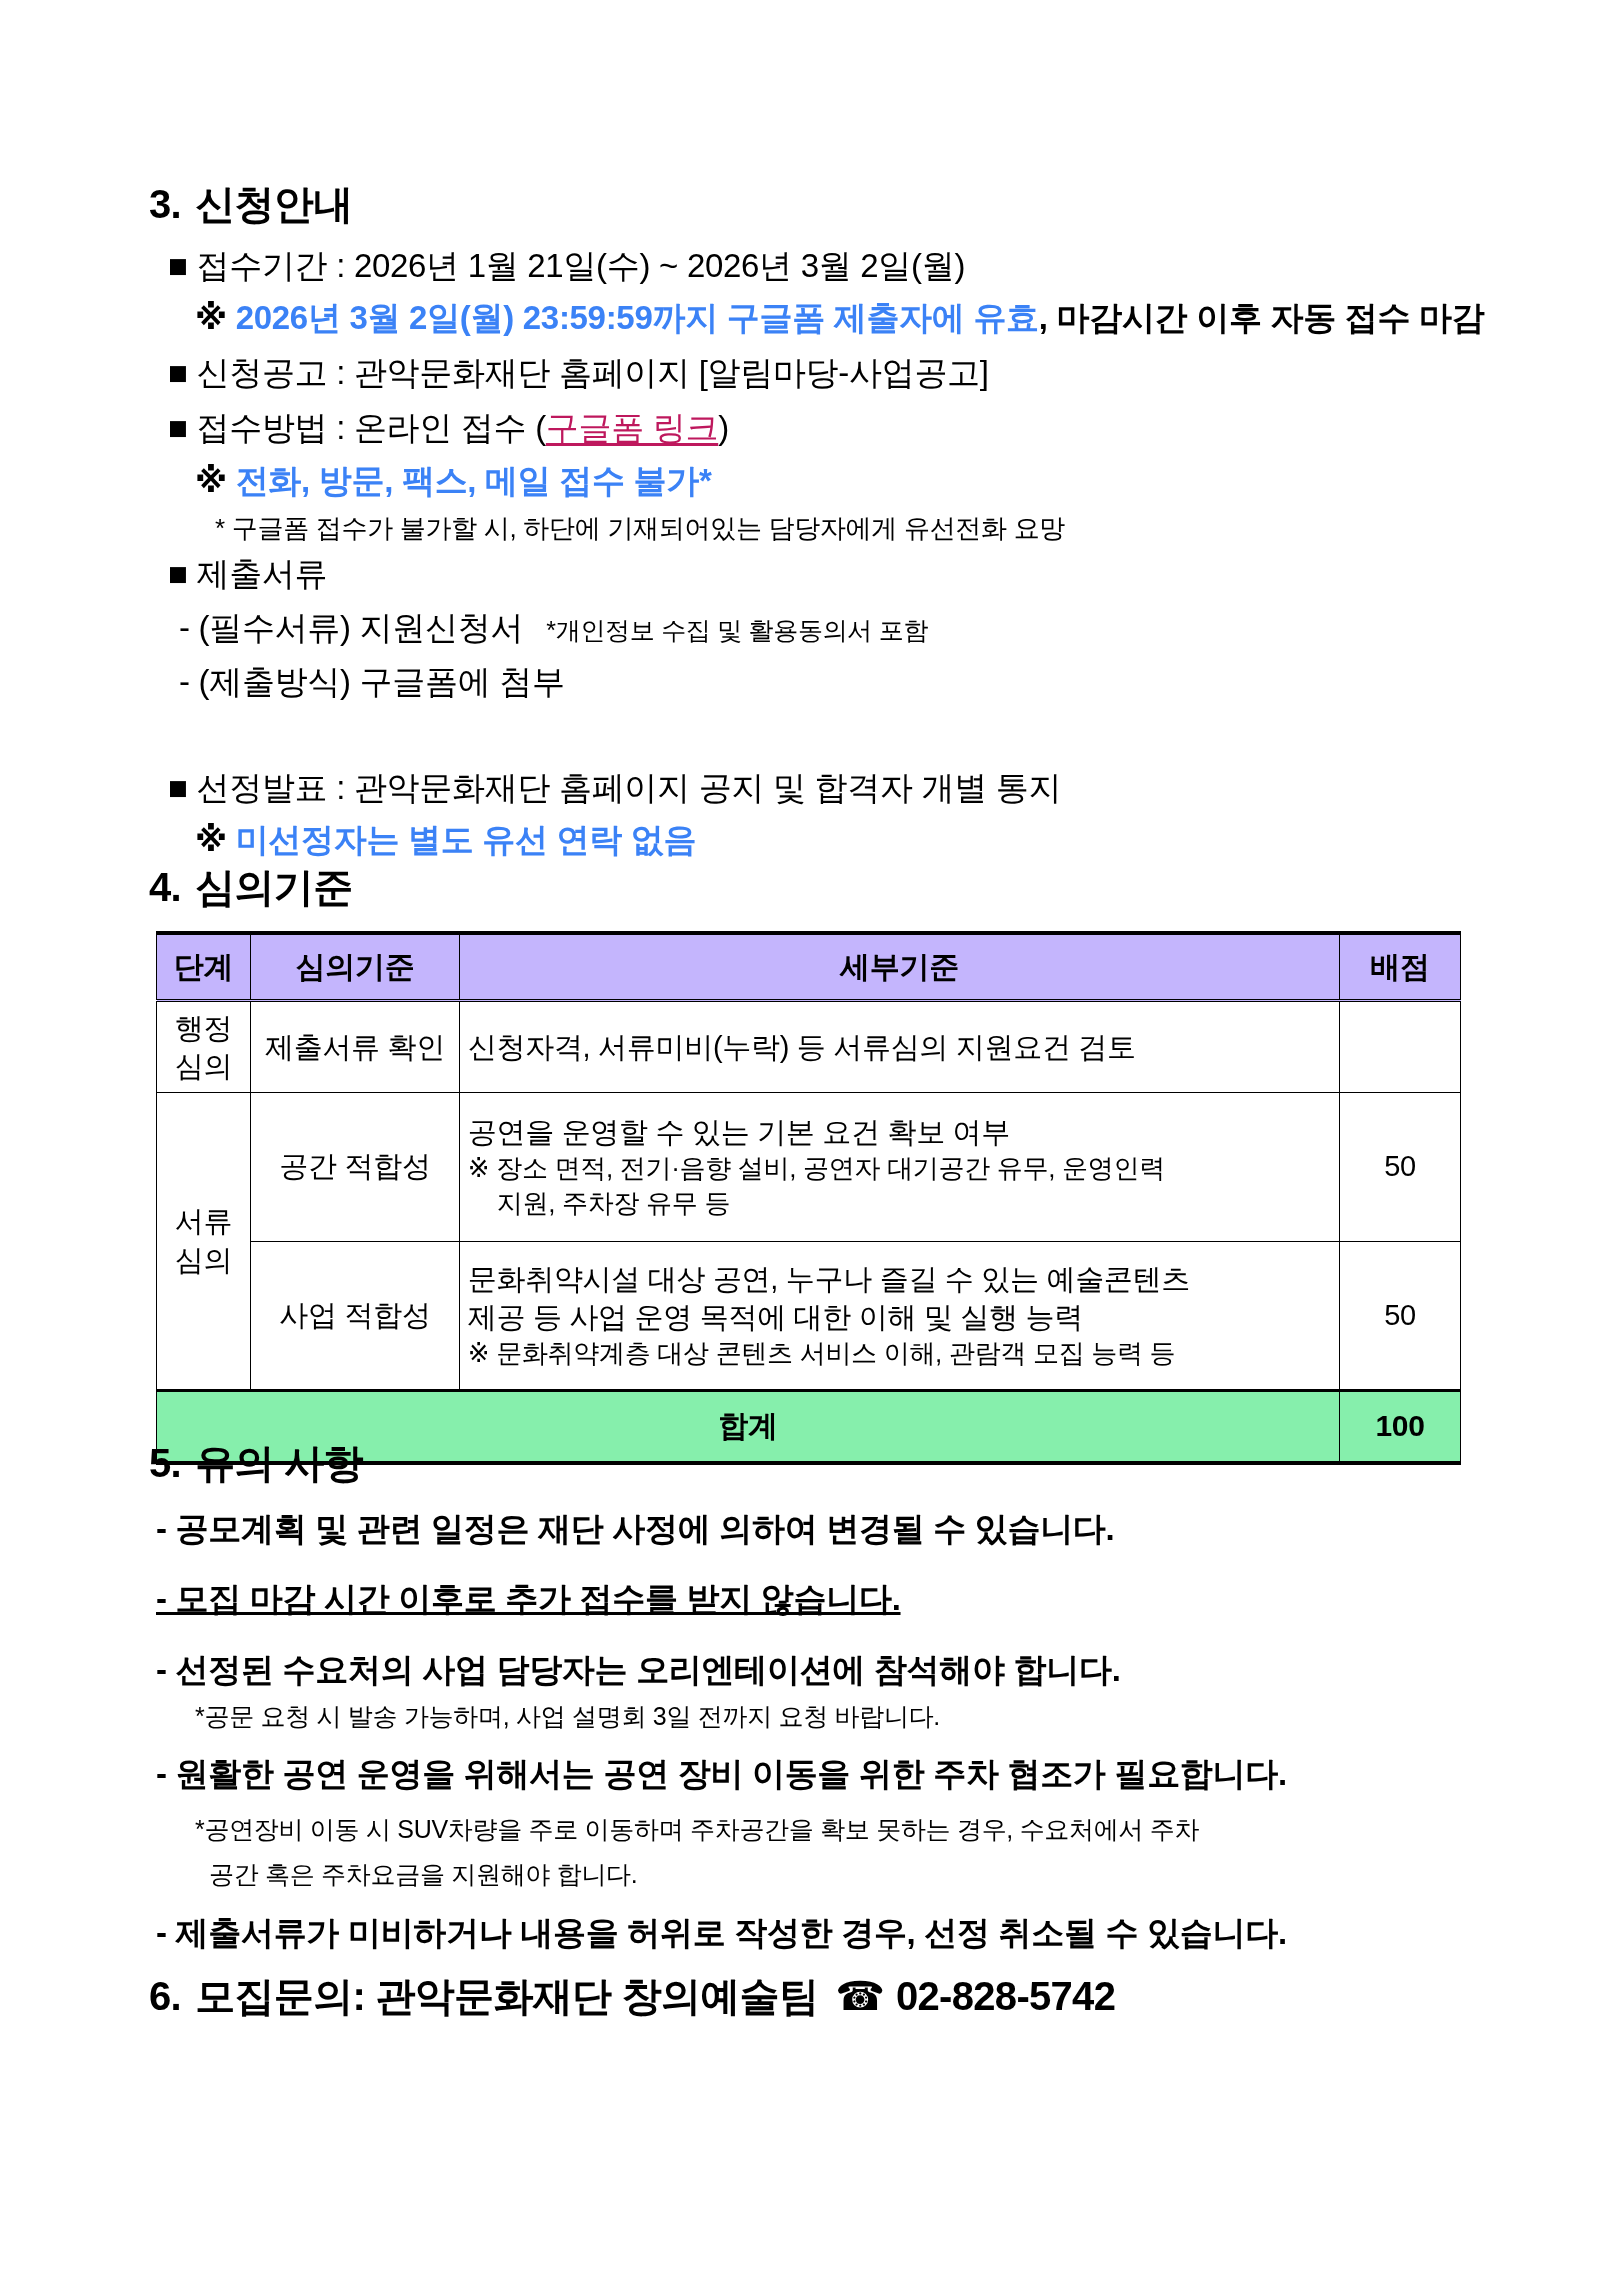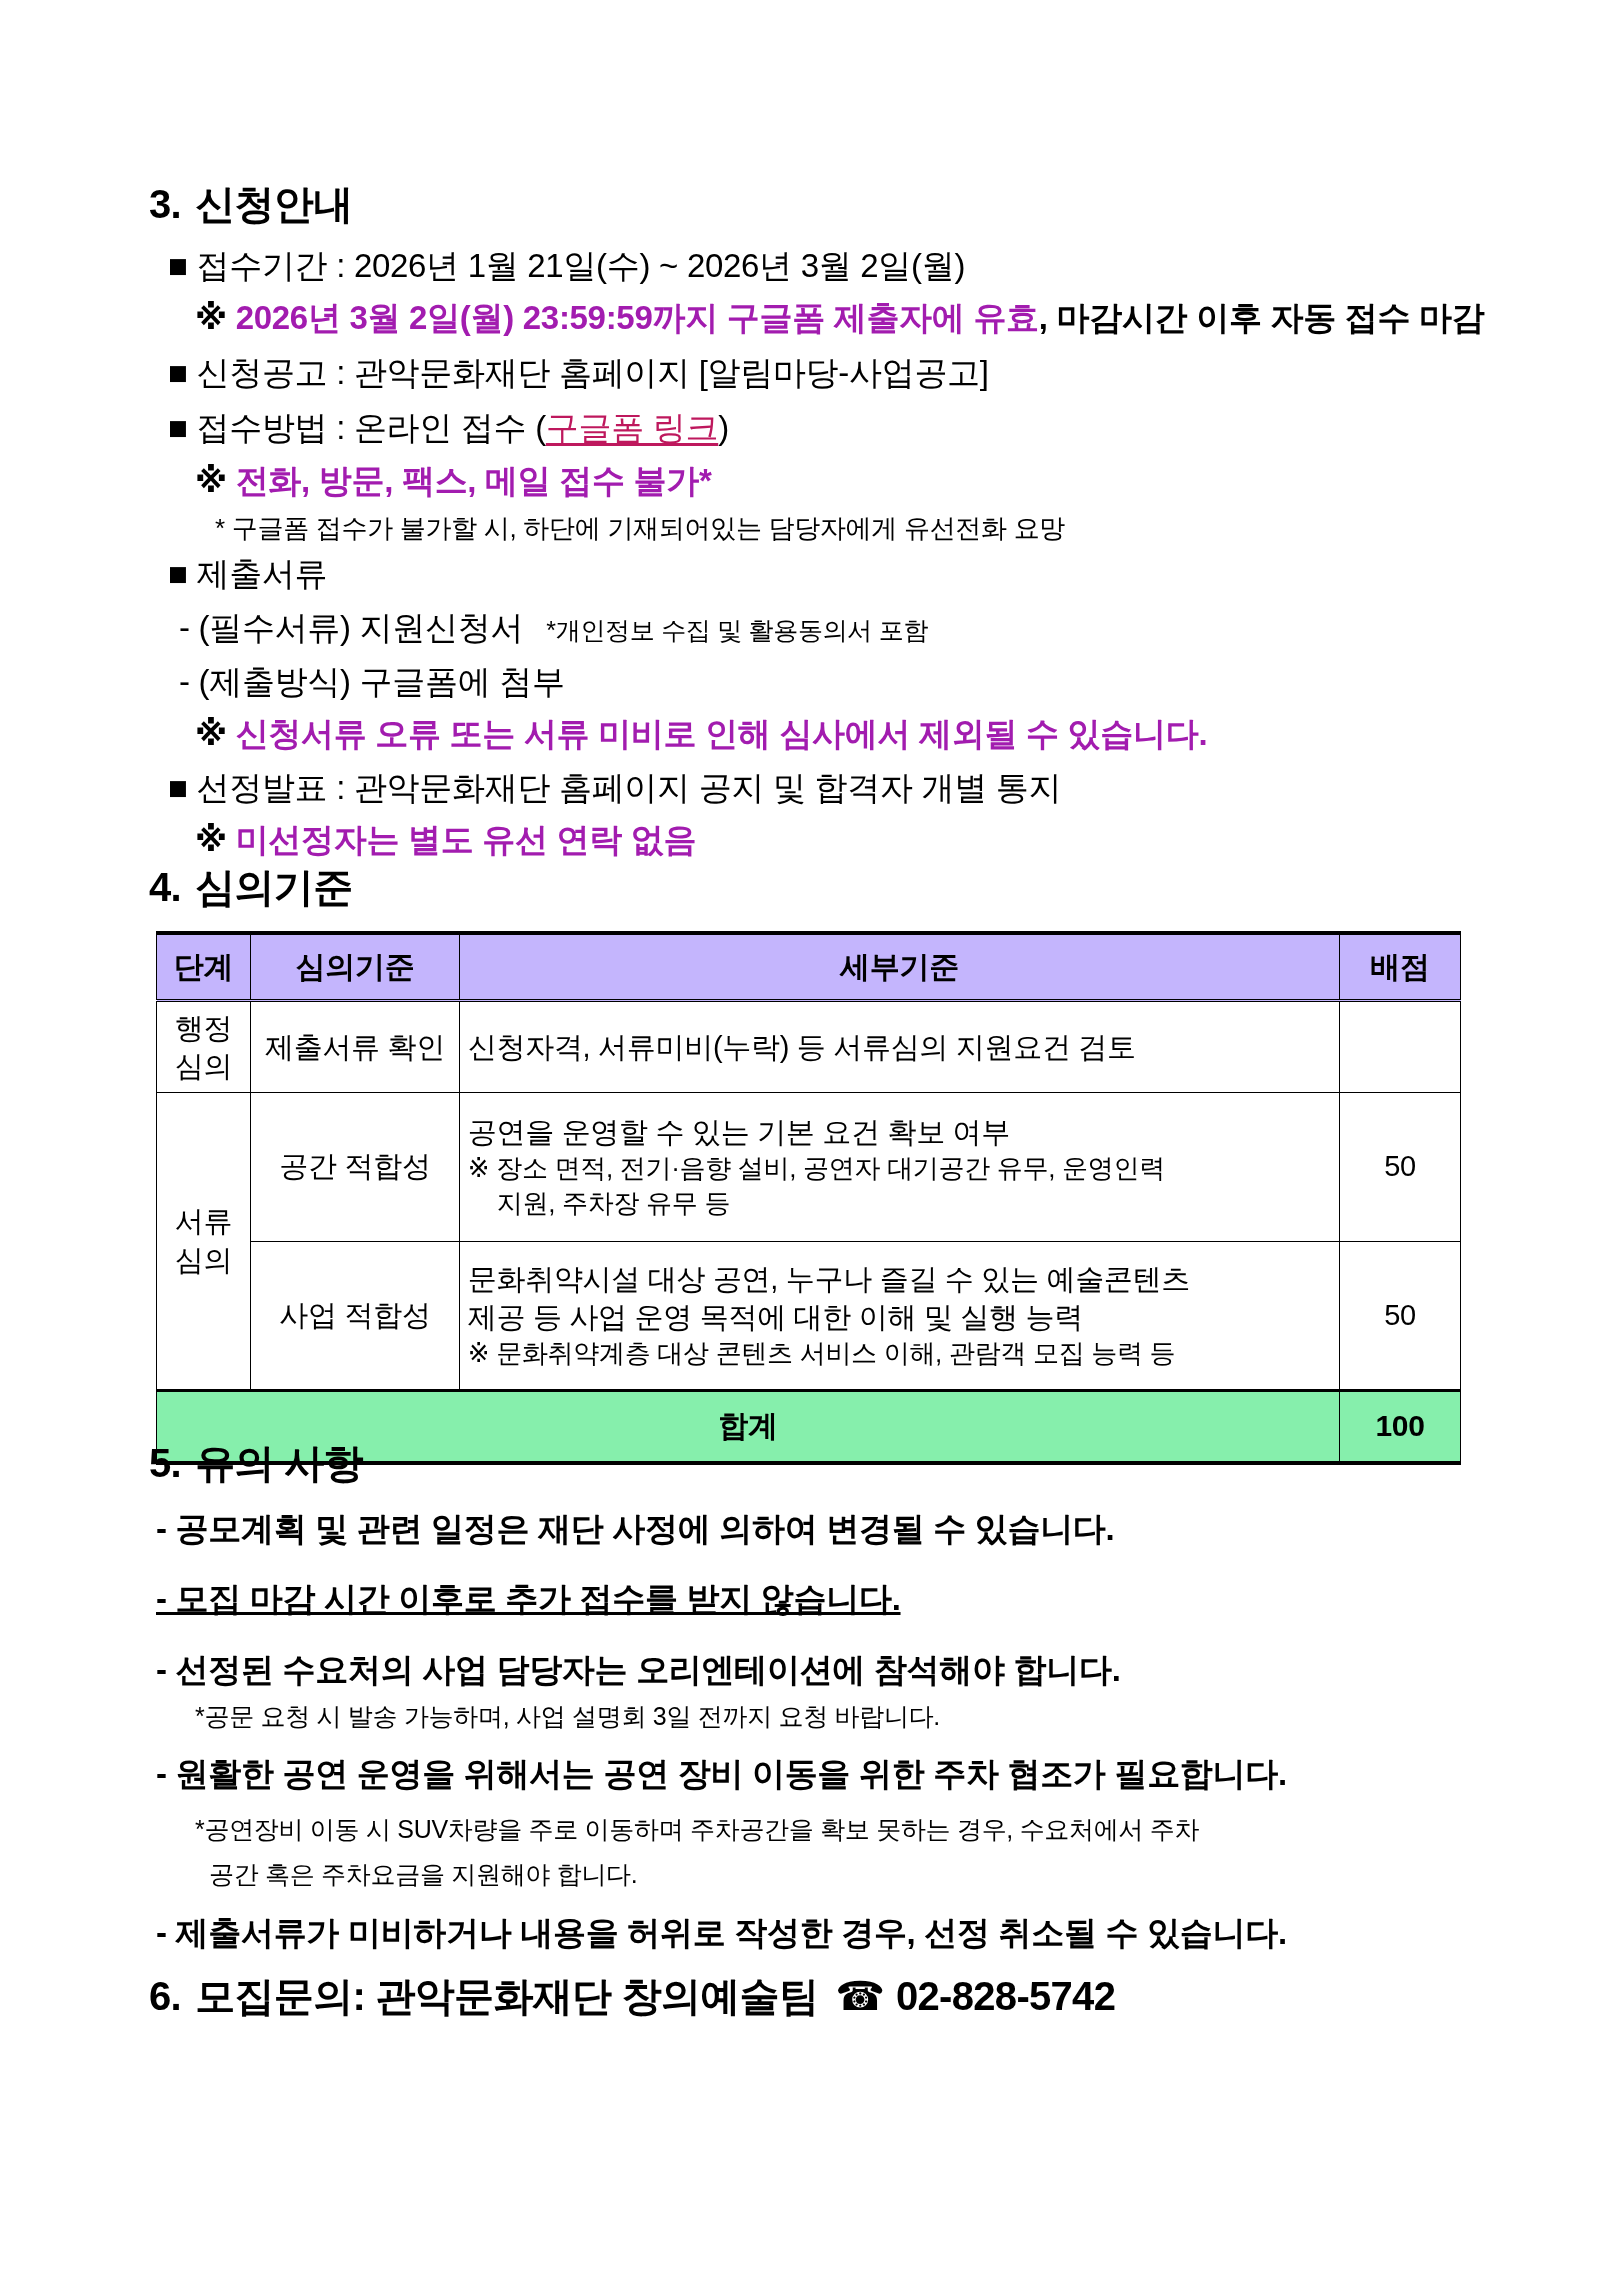--- a/index.html
+++ b/index.html
@@ -32,21 +32,21 @@
   }
   .sec-num { display: inline-block; margin-right: 14.3px; }
 
   .line {
     font-size: 33px;
     line-height: 1.0;
     white-space: nowrap;
     letter-spacing: -0.3px;
   }
   .line.bold { font-weight: bold; }
-  .blue  { color: #a21caf; }
+  .blue  { color: #3b82f6; }
   .linkish { color: #be185d; text-decoration: underline; text-underline-offset: 3.9px; }
   .small { font-size: 26px; }
   .xsmall { font-size: 25px; }
 
   .abs { position: absolute; }
 
   
   table.criteria {
     position: absolute;
     left: 156px;
@@ -117,24 +117,20 @@
 
   <div class="abs line" style="left:168px; top:557px;">■ 제출서류</div>
 
   <div class="abs line" style="left:179px; top:611px;">
     <span>- (필수서류) 지원신청서</span>
     <span class="xsmall" style="margin-left:14.3px;">*개인정보 수집 및 활용동의서 포함</span>
   </div>
 
   <div class="abs line" style="left:179px; top:665px;">- (제출방식) 구글폼에 첨부</div>
 
-  <div class="abs line bold" style="left:195px; top:717px;">
-    <span>※</span>
-    <span class="blue">신청서류 오류 또는 서류 미비로 인해 심사에서 제외될 수 있습니다.</span>
-  </div>
 
   <div class="abs line" style="left:168px; top:771px;">■ 선정발표 : 관악문화재단 홈페이지 공지 및 합격자 개별 통지</div>
 
   <div class="abs line bold" style="left:195px; top:823px;">
     <span>※</span>
     <span class="blue">미선정자는 별도 유선 연락 없음</span>
   </div>
 
   <div class="abs sec-head" style="left:149px; top:867px;">
     <span class="sec-num">4.</span><span>심의기준</span>

